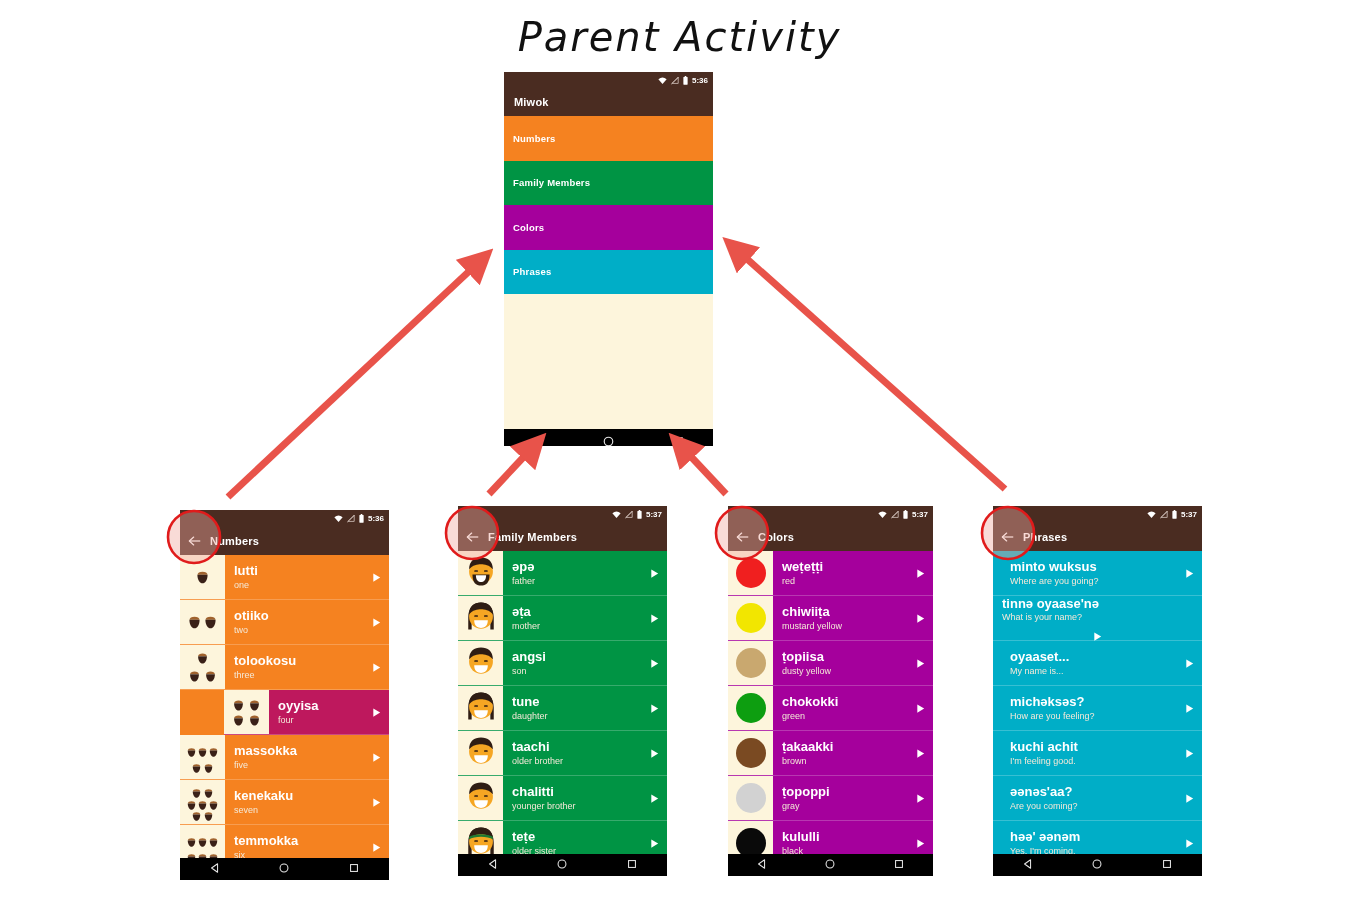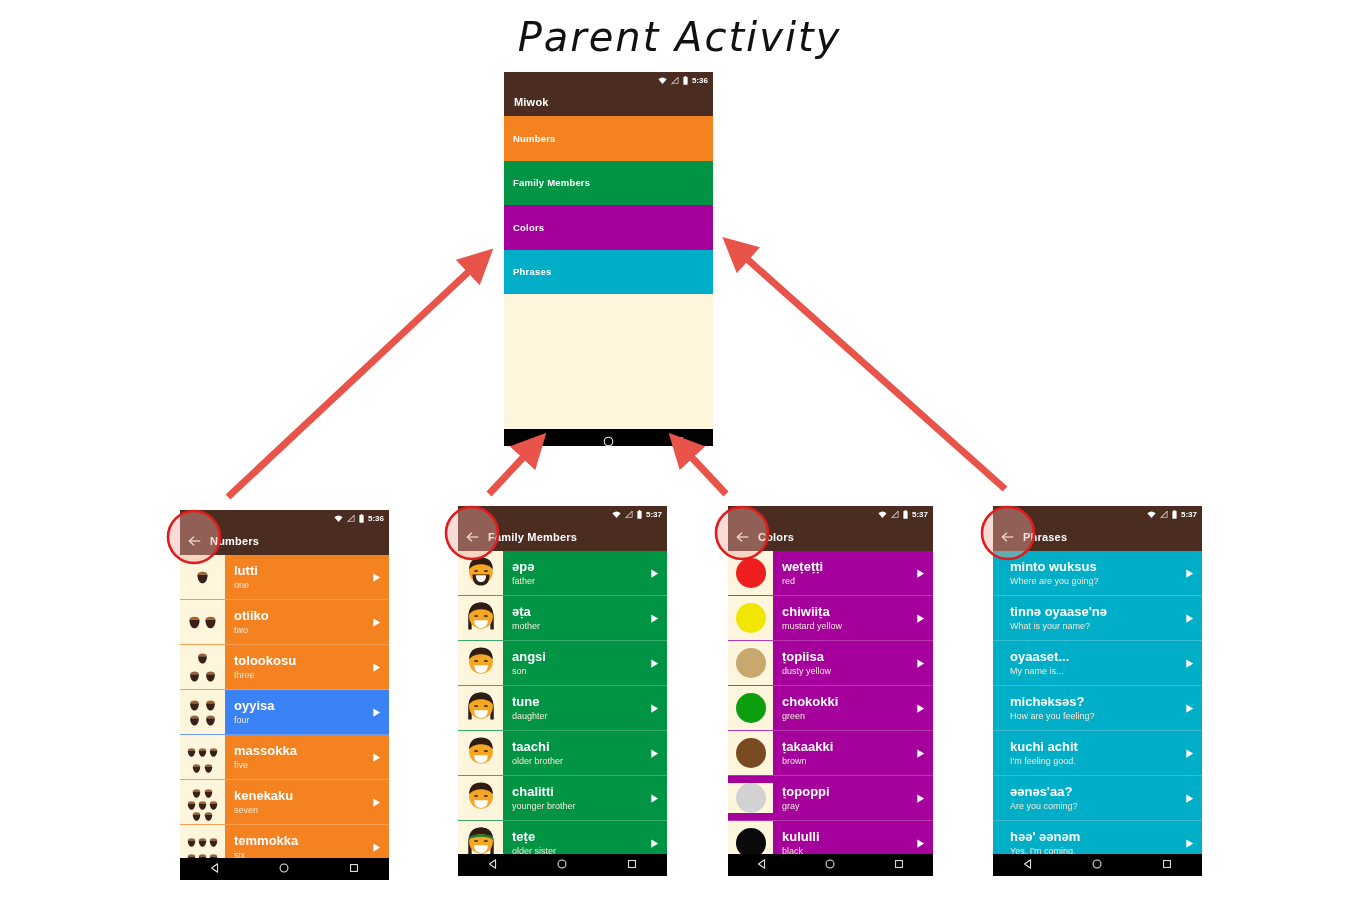--- a/index.html
+++ b/index.html
@@ -293,21 +293,21 @@
           <div class="row-text">
             <span class="row-miwok">tolookosu</span>
             <span class="row-trans">three</span>
           </div>
           <div class="row-play">
             <svg width="11" height="11" viewBox="0 0 12 12">
               <path d="M2.5 1.5 L10 6 L2.5 10.5 Z" fill="#fff"></path>
             </svg>
           </div>
         </div>
-        <div class="row" style="height:45px;background:#3b82f6;">
+        <div class="row" style="height:45px;background:#be185d;margin-left:44px;">
           <div class="row-img" style="width:45px;">
             <div style="position:relative;width:38px;height:38px;">
               <span style="position:absolute;left:4.9px;top:4.9px;"><svg width="13" height="13" viewBox="0 0 20 20">
                   <path d="M3.4 6.2 C3.4 3.6 6.2 2.2 10 2.2 C13.8 2.2 16.6 3.6 16.6 6.2 Z" fill="#a0622d"></path>
                   <path d="M3.2 6.4 L16.8 6.4 C16.8 13 13.6 17.8 10 17.8 C6.4 17.8 3.2 13 3.2 6.4 Z" fill="#3a2118"></path>
                 </svg></span>
               <span style="position:absolute;left:20.099999999999998px;top:4.9px;"><svg width="13" height="13" viewBox="0 0 20 20">
                   <path d="M3.4 6.2 C3.4 3.6 6.2 2.2 10 2.2 C13.8 2.2 16.6 3.6 16.6 6.2 Z" fill="#a0622d"></path>
                   <path d="M3.2 6.4 L16.8 6.4 C16.8 13 13.6 17.8 10 17.8 C6.4 17.8 3.2 13 3.2 6.4 Z" fill="#3a2118"></path>
                 </svg></span>
@@ -732,21 +732,21 @@
           <div class="row-text">
             <span class="row-miwok">ṭakaakki</span>
             <span class="row-trans">brown</span>
           </div>
           <div class="row-play">
             <svg width="11" height="11" viewBox="0 0 12 12">
               <path d="M2.5 1.5 L10 6 L2.5 10.5 Z" fill="#fff"></path>
             </svg>
           </div>
         </div>
-        <div class="row" style="height:45px;background:#a5009c;align-items:center;">
+        <div class="row" style="height:45px;background:#a5009c;">
           <div class="row-img" style="width:45px;">
             <span class="color-dot" style="display:block;width:30px;height:30px;background:#d2d2d2;"></span>
           </div>
           <div class="row-text">
             <span class="row-miwok">ṭopoppi</span>
             <span class="row-trans">gray</span>
           </div>
           <div class="row-play">
             <svg width="11" height="11" viewBox="0 0 12 12">
               <path d="M2.5 1.5 L10 6 L2.5 10.5 Z" fill="#fff"></path>
@@ -810,21 +810,21 @@
           <div class="row-text">
             <span class="row-miwok">minto wuksus</span>
             <span class="row-trans">Where are you going?</span>
           </div>
           <div class="row-play">
             <svg width="11" height="11" viewBox="0 0 12 12">
               <path d="M2.5 1.5 L10 6 L2.5 10.5 Z" fill="#fff"></path>
             </svg>
           </div>
         </div>
-        <div class="row" style="height:45px;background:#00aec7;">
+        <div class="row" style="height:45px;background:#00aec7;flex-direction:column;">
           <div style="width:8px;"></div>
           <div class="row-text">
             <span class="row-miwok">tinnə oyaase'nə</span>
             <span class="row-trans">What is your name?</span>
           </div>
           <div class="row-play">
             <svg width="11" height="11" viewBox="0 0 12 12">
               <path d="M2.5 1.5 L10 6 L2.5 10.5 Z" fill="#fff"></path>
             </svg>
           </div>

